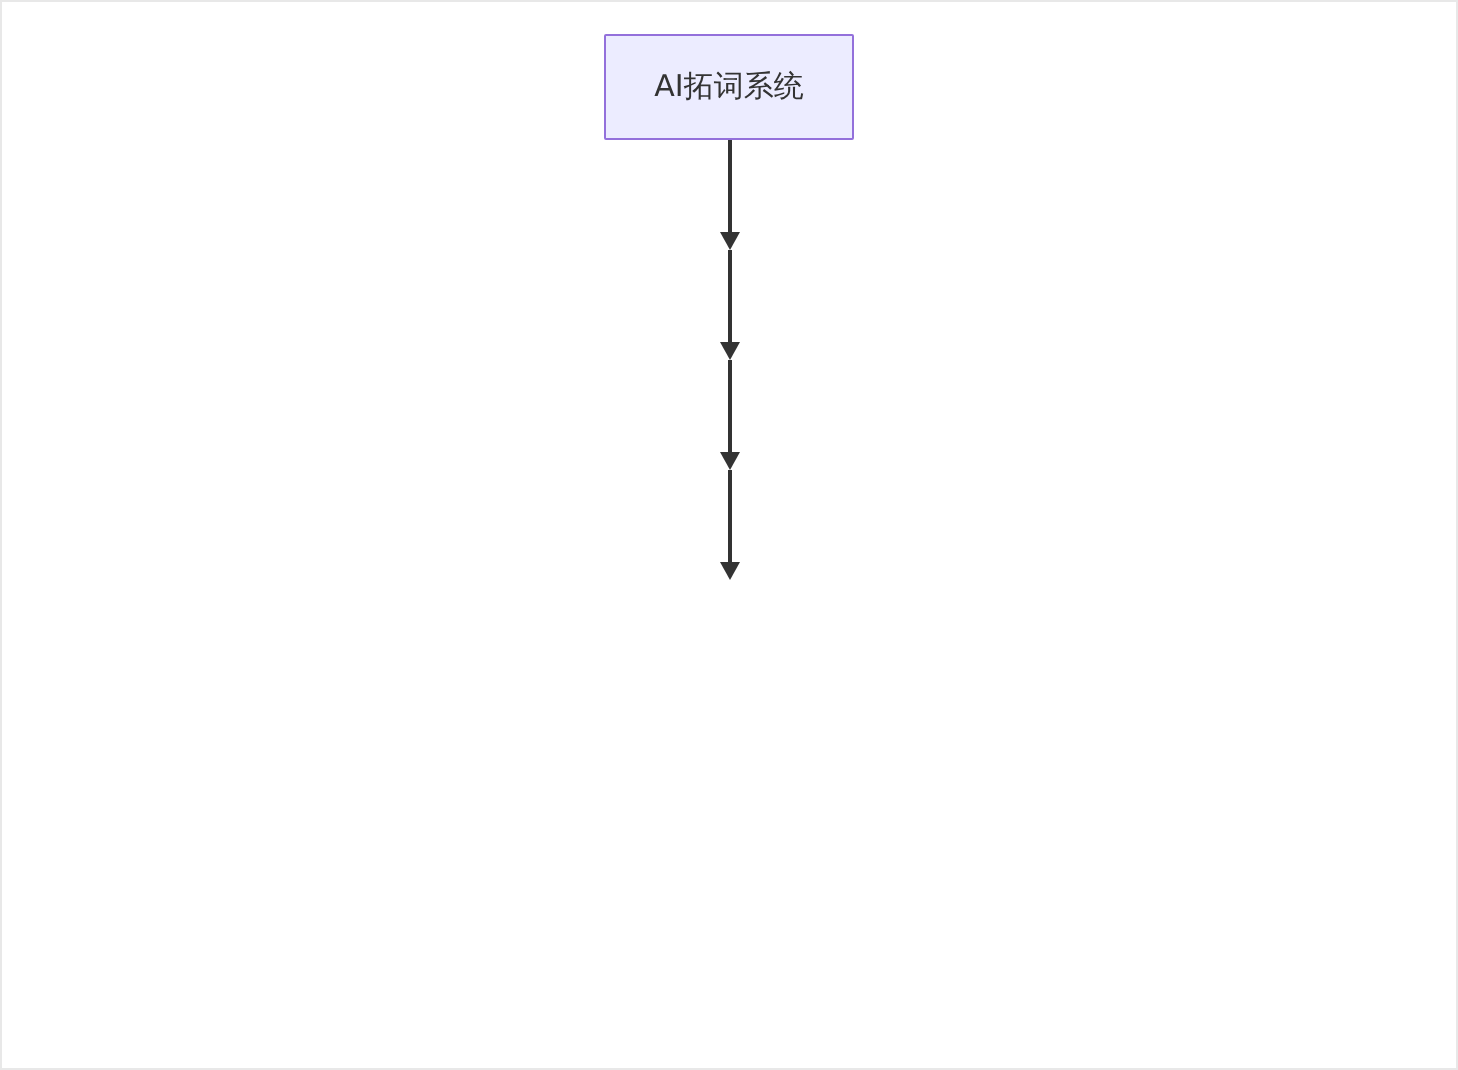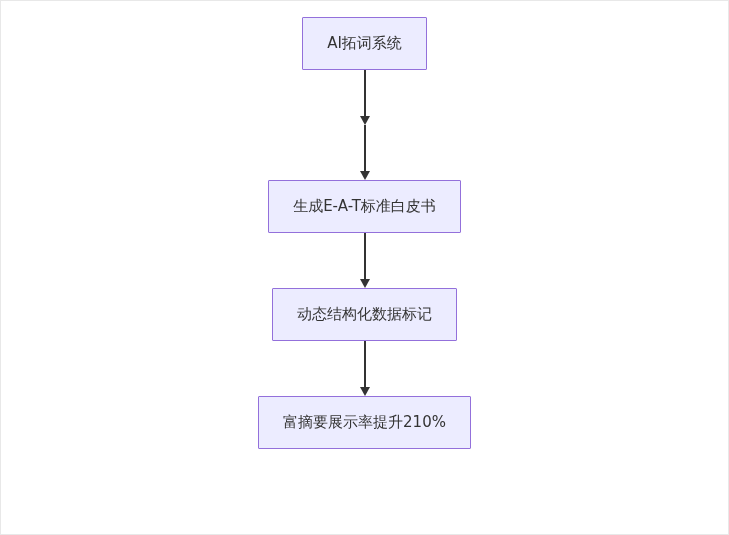--- a/index.html
+++ b/index.html
@@ -75,30 +75,27 @@
       <div class="arrow-line"></div>
       <div class="arrow-head"></div>
     </div>
 
 
     <div class="flow-arrow">
       <div class="arrow-line"></div>
       <div class="arrow-head"></div>
     </div>
 
-    <div class="flow-node">生成E-A-T标准白皮书</div>
 
     <div class="flow-arrow">
       <div class="arrow-line"></div>
       <div class="arrow-head"></div>
     </div>
 
-    <div class="flow-node">动态结构化数据标记</div>
 
     <div class="flow-arrow">
       <div class="arrow-line"></div>
       <div class="arrow-head"></div>
     </div>
 
-    <div class="flow-node">富摘要展示率提升210%</div>
 
   </div>
 </div>
 
 </body></html>

